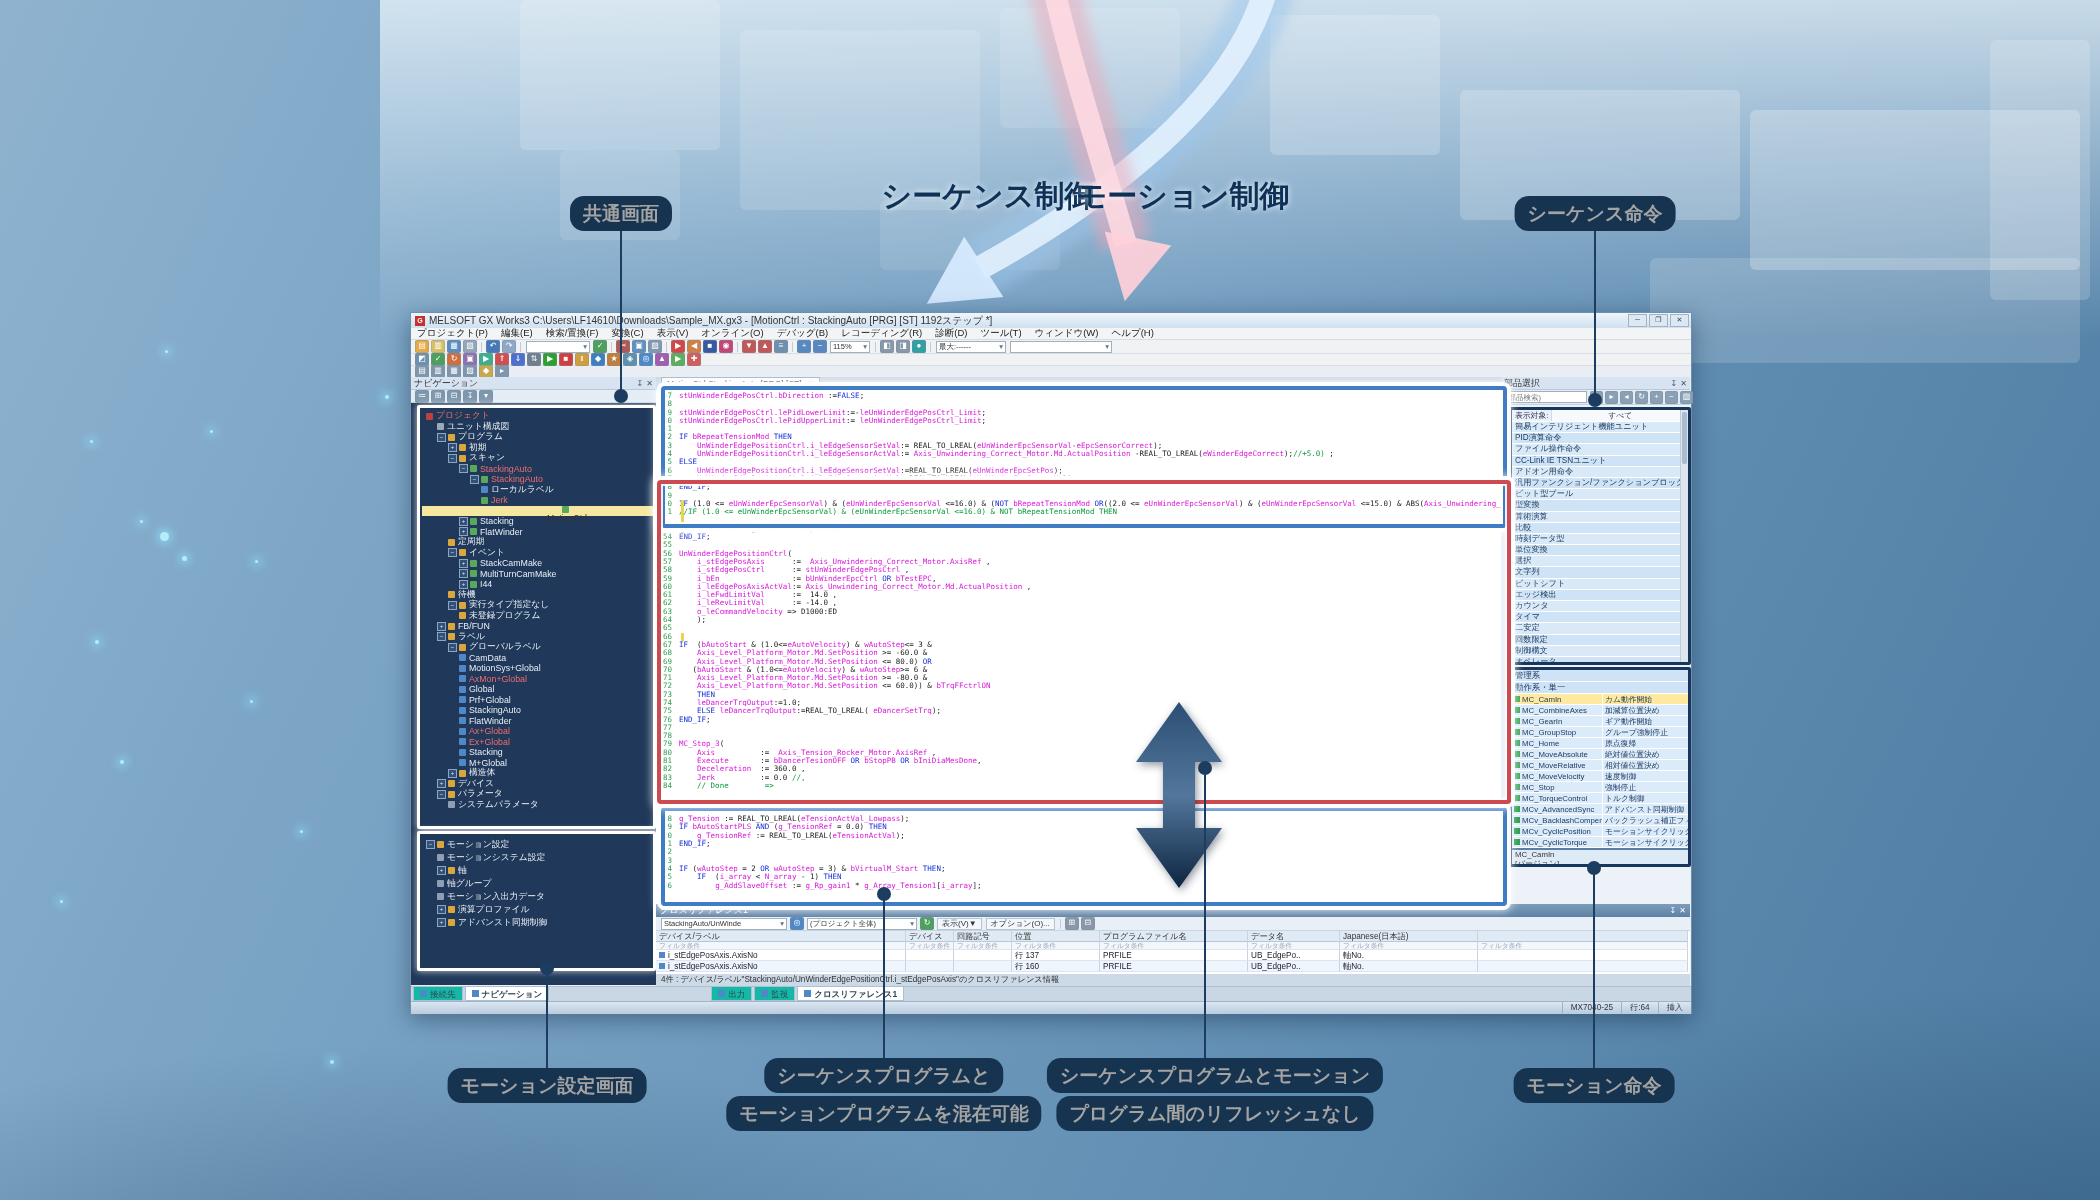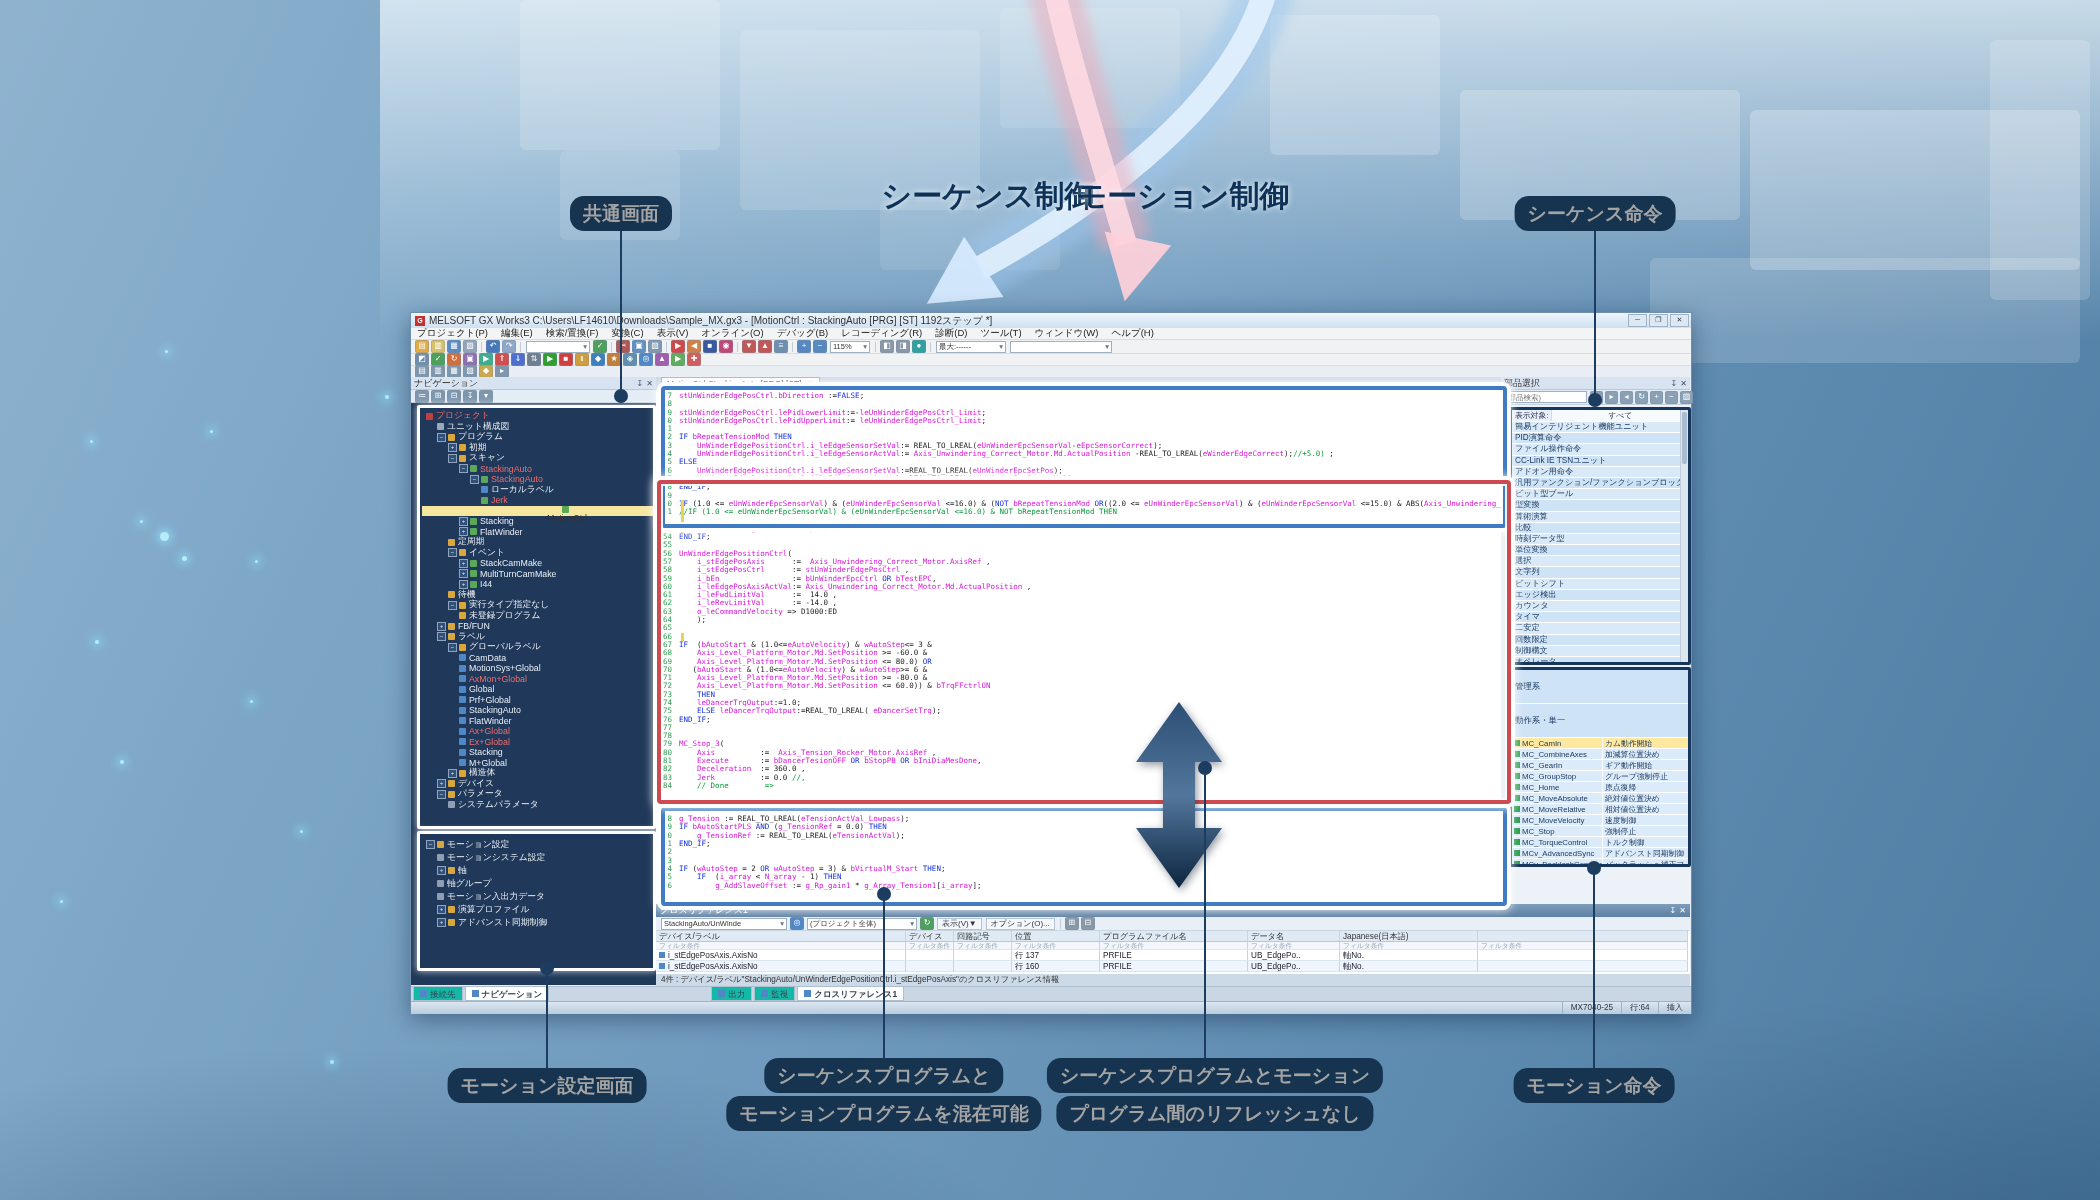--- a/index.html
+++ b/index.html
@@ -97,21 +97,21 @@
   .navybox{position:absolute;border:3px solid #16365c;border-radius:2px;background:#eef4fb;overflow:hidden;}
   #eselbox1{left:1098px;top:94px;width:176px;height:252px;}
   #eselbox2{left:1098px;top:354px;width:176px;height:194px;}
   .cat-head{display:flex;height:11px;background:#e8f0f9;border-bottom:1px solid #fff;}
   .cat-head span{font-size:7.8px;color:#335;line-height:11px;padding:0 3px;}
   .cat-head .val{flex:1;text-align:center;background:#f6fafd;border-left:1px solid #cdd;}
   .catrow{height:10.2px;background:#cfe3f6;border-bottom:1px solid #fff;font-size:8.2px;line-height:10.2px;
     color:#16365c;padding:0 3px;white-space:nowrap;overflow:hidden;}
   .catrow:nth-child(odd){background:#d9e9f8;}
   .igroup{height:11px;background:#cfe3f6;border-bottom:1px solid #fff;font-size:8.4px;line-height:11px;
-    color:#16365c;padding:11px 3px;}
+    color:#16365c;padding:0 3px;}
   .irow{display:flex;height:10px;background:#dcebfa;border-bottom:1px solid #fff;align-items:center;
     font-size:7.8px;color:#16365c;white-space:nowrap;overflow:hidden;}
   .irow.sel{background:#ffe9a0;}
   .irow .iicn{width:6px;height:6px;background:#2e9e4e;margin:0 2px;flex:none;}
   .irow .iname{width:80px;overflow:hidden;flex:none;}
   .irow .idesc{flex:1;overflow:hidden;border-left:1px solid rgba(255,255,255,.9);padding-left:2px;}
   #eselfooter{background:#dfeaf7;border-top:2px solid #5d7ea3;font-size:7.8px;color:#333;padding:1px 3px;}
   #eselfooter div{line-height:8.5px;white-space:nowrap;}
   .scrolltrack{position:absolute;right:0;top:0;width:7px;height:100%;background:#dde6ef;border-left:1px solid #c0ccd8;}
   .scrollthumb{position:absolute;left:1px;top:2px;width:5px;height:52px;background:#aabdd0;border-radius:2px;}

